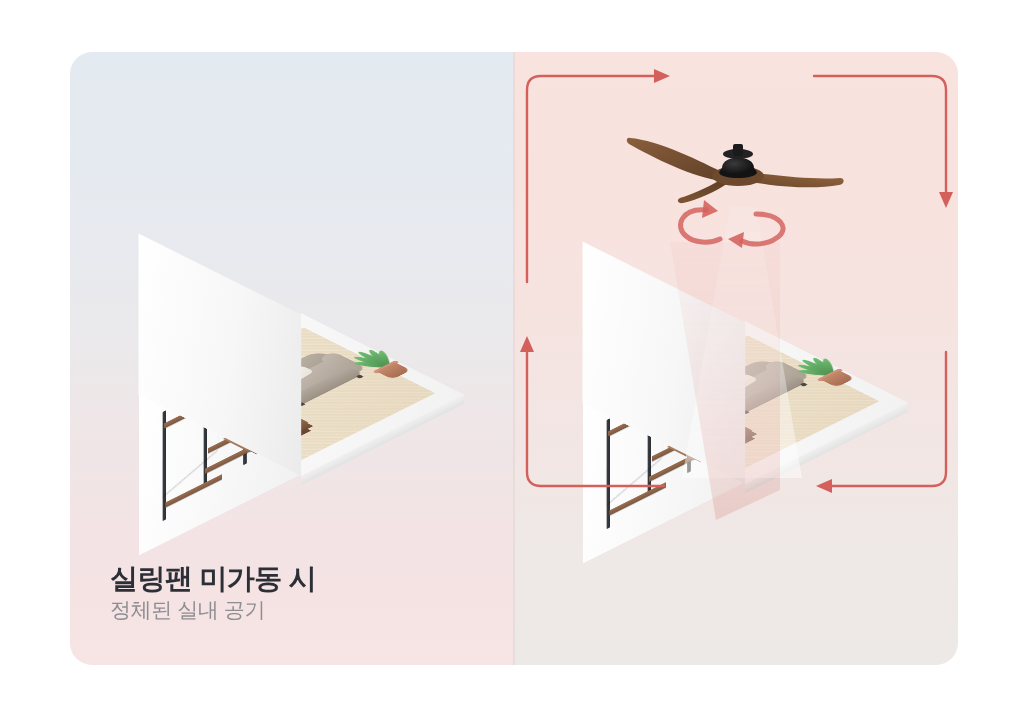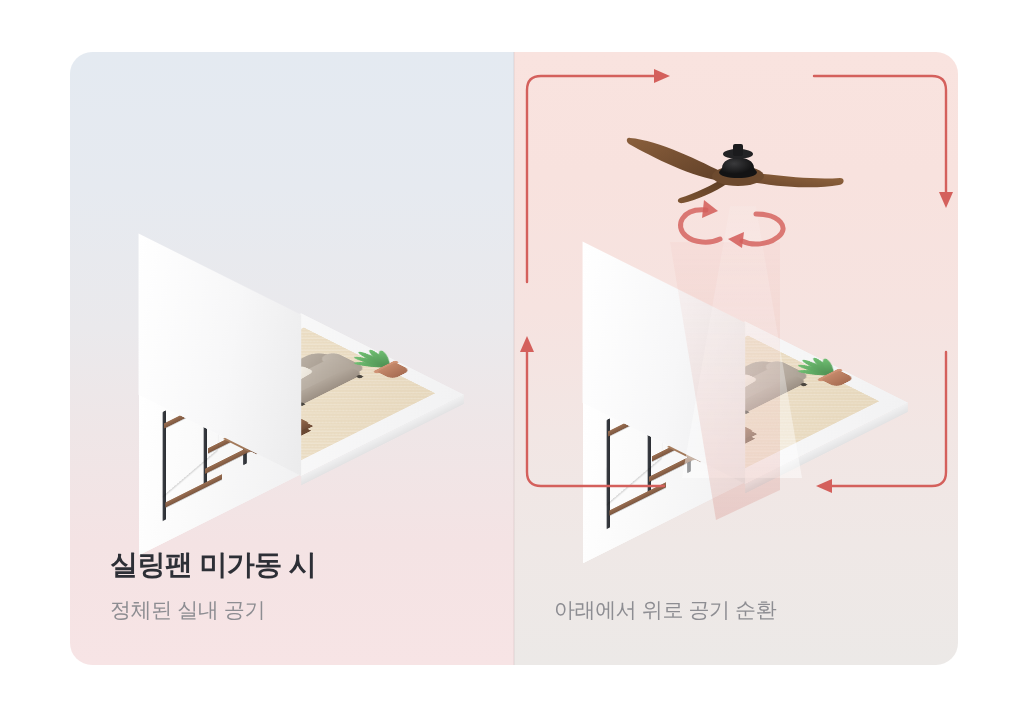--- a/index.html
+++ b/index.html
@@ -43,21 +43,21 @@
   
   .caption{
     position:absolute; left:40px; bottom:42px; z-index:8;
     text-align:left;
   }
   .cap-title{
     font-size:28px; font-weight:bold; color:#2d2f36;
     letter-spacing:-.6px; line-height:1.25; white-space:nowrap;
   }
   .cap-sub{
-    margin-top:14px; font-size:21px; color:#8d8d92;
+    margin-top:0; font-size:21px; color:#8d8d92;
     letter-spacing:-.4px; line-height:1.3; white-space:nowrap;
   }
 
   
   .room-wrap{
     position:absolute; left:50%; top:188px;
     width:340px; height:300px; margin-left:-170px;
     z-index:3;
   }
   .panel-right .room-wrap{ top:196px; }
@@ -425,19 +425,18 @@
         <defs>
           <linearGradient id="coneG" x1="0.5" y1="1" x2="0.5" y2="0">
             <stop offset="0" stop-color="#ffffff" stop-opacity=".50"></stop>
             <stop offset="1" stop-color="#ffffff" stop-opacity=".10"></stop>
           </linearGradient>
         </defs>
         <polygon points="104,4 130,4 176,276 56,276" fill="url(#coneG)"></polygon>
       </svg>
 
       <div class="caption">
-        <div class="cap-sub">아래에서 위로 공기 순환</div>
       </div>
     </div>
 
     <div class="divider"></div>
   </div>
 </div>
 
 </body></html>

